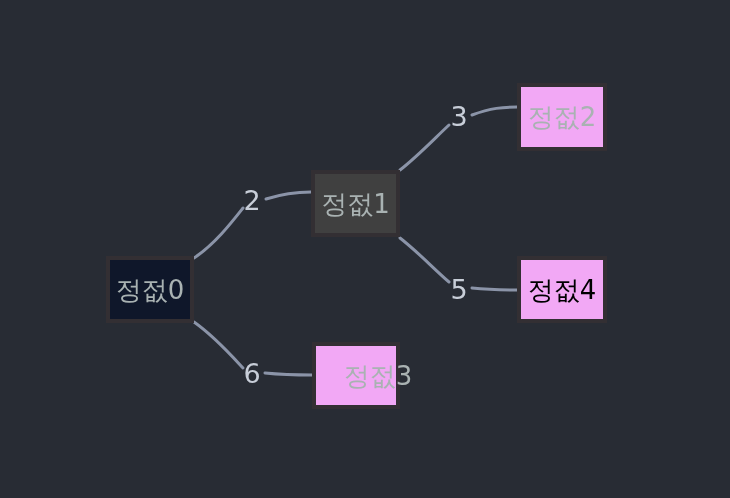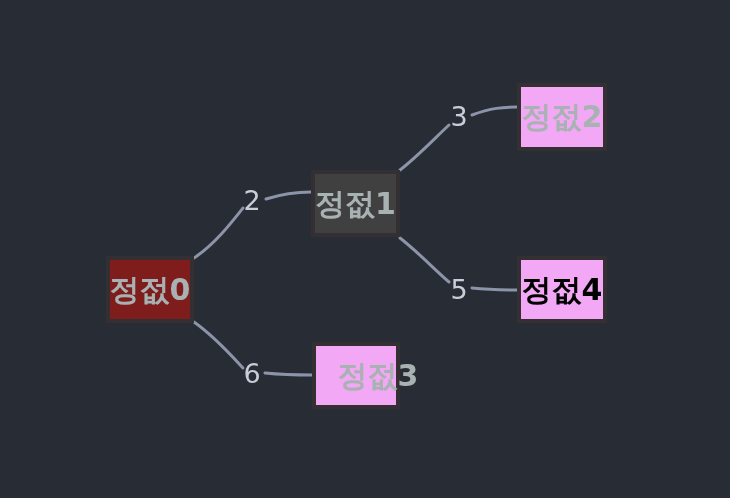--- a/index.html
+++ b/index.html
@@ -39,26 +39,25 @@
     position: absolute;
     box-sizing: border-box;
     background: #f2a8f5;
     border: 4px solid #332f33;
     display: flex;
     align-items: center;
     justify-content: center;
   }
   .node-label {
     color: #a9b2b2;
-    font-size: 30px;
+    font-size: 26px;
     line-height: 1;
     letter-spacing: 0px;
     white-space: nowrap;
     user-select: none;
-    font-weight: bold;
   }
 </style>
 </head>
 <body>
 
 <div id="canvas">
 
   <svg id="graph-svg" viewBox="0 0 730 498" xmlns="http://www.w3.org/2000/svg">
     <g id="edges-group">
         <path d="M 194 258 C 215 244 232 222 243 208" class="edge-path" stroke="#8b94a8"></path>
@@ -72,21 +71,21 @@
       </g>
     <g id="edge-labels-group">
         <text x="252" y="202" class="edge-label-text" fill="#c8ced8">2</text>
         <text x="459" y="118" class="edge-label-text" fill="#c8ced8">3</text>
         <text x="459" y="291" class="edge-label-text" fill="#c8ced8">5</text>
         <text x="252" y="375" class="edge-label-text" fill="#c8ced8">6</text>
       </g>
   </svg>
 
   <div id="nodes-layer">
-      <div class="node-box" style="left: 106px; top: 256px; width: 88px; height: 67px; background: #7f1d1d; border-color: rgb(51, 47, 51); align-items: center;">
+      <div class="node-box" style="left: 106px; top: 256px; width: 88px; height: 67px; background: #0f172a; border-color: rgb(51, 47, 51); align-items: center;">
         <span class="node-label" style="color: rgb(169, 178, 178);">정젒0</span>
       </div>
       <div class="node-box" style="left: 311px; top: 170px; width: 89px; height: 67px; background: #404040; border-color: rgb(51, 47, 51);">
         <span class="node-label" style="color: rgb(169, 178, 178);">정젒1</span>
       </div>
       <div class="node-box" style="left: 517px; top: 83px; width: 90px; height: 68px; background: rgb(242, 168, 245); border-color: rgb(51, 47, 51);">
         <span class="node-label" style="color: rgb(169, 178, 178);">정젒2</span>
       </div>
       <div class="node-box" style="left: 312px; top: 342px; width: 88px; height: 67px; background: rgb(242, 168, 245); border-color: rgb(51, 47, 51);">
         <span class="node-label" style="color: rgb(169, 178, 178); margin-left: 44px;">정젒3</span>

